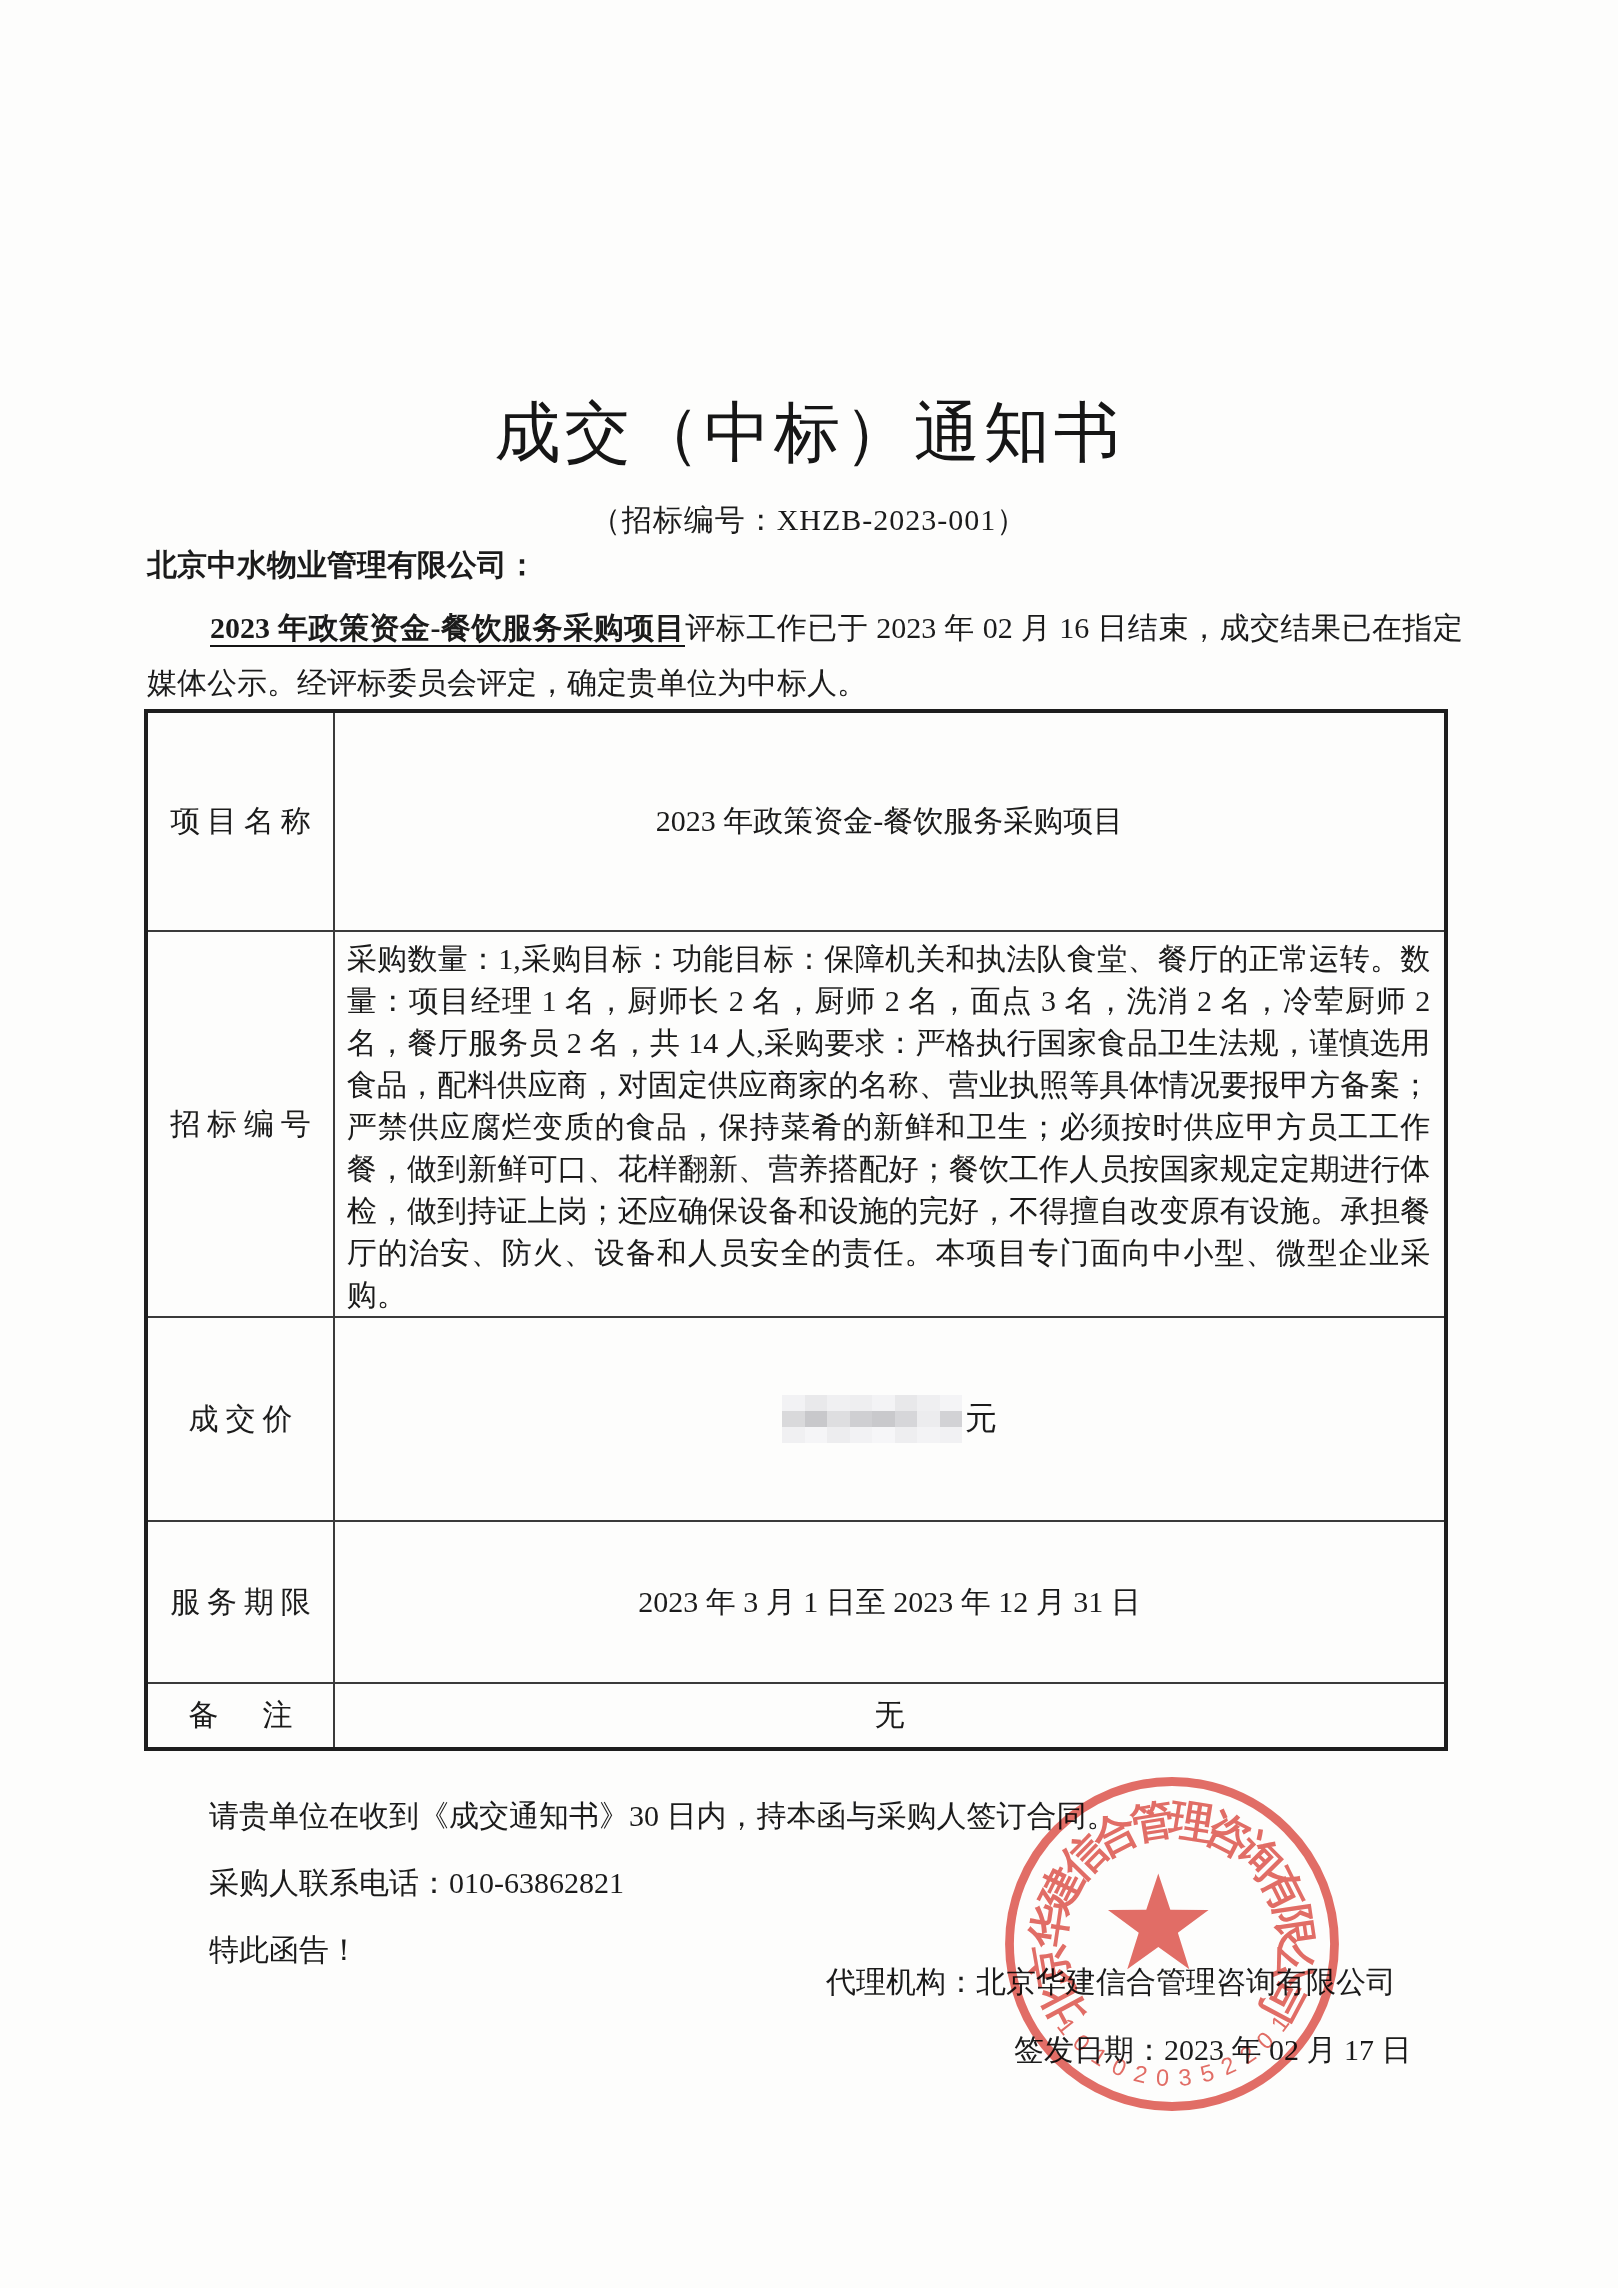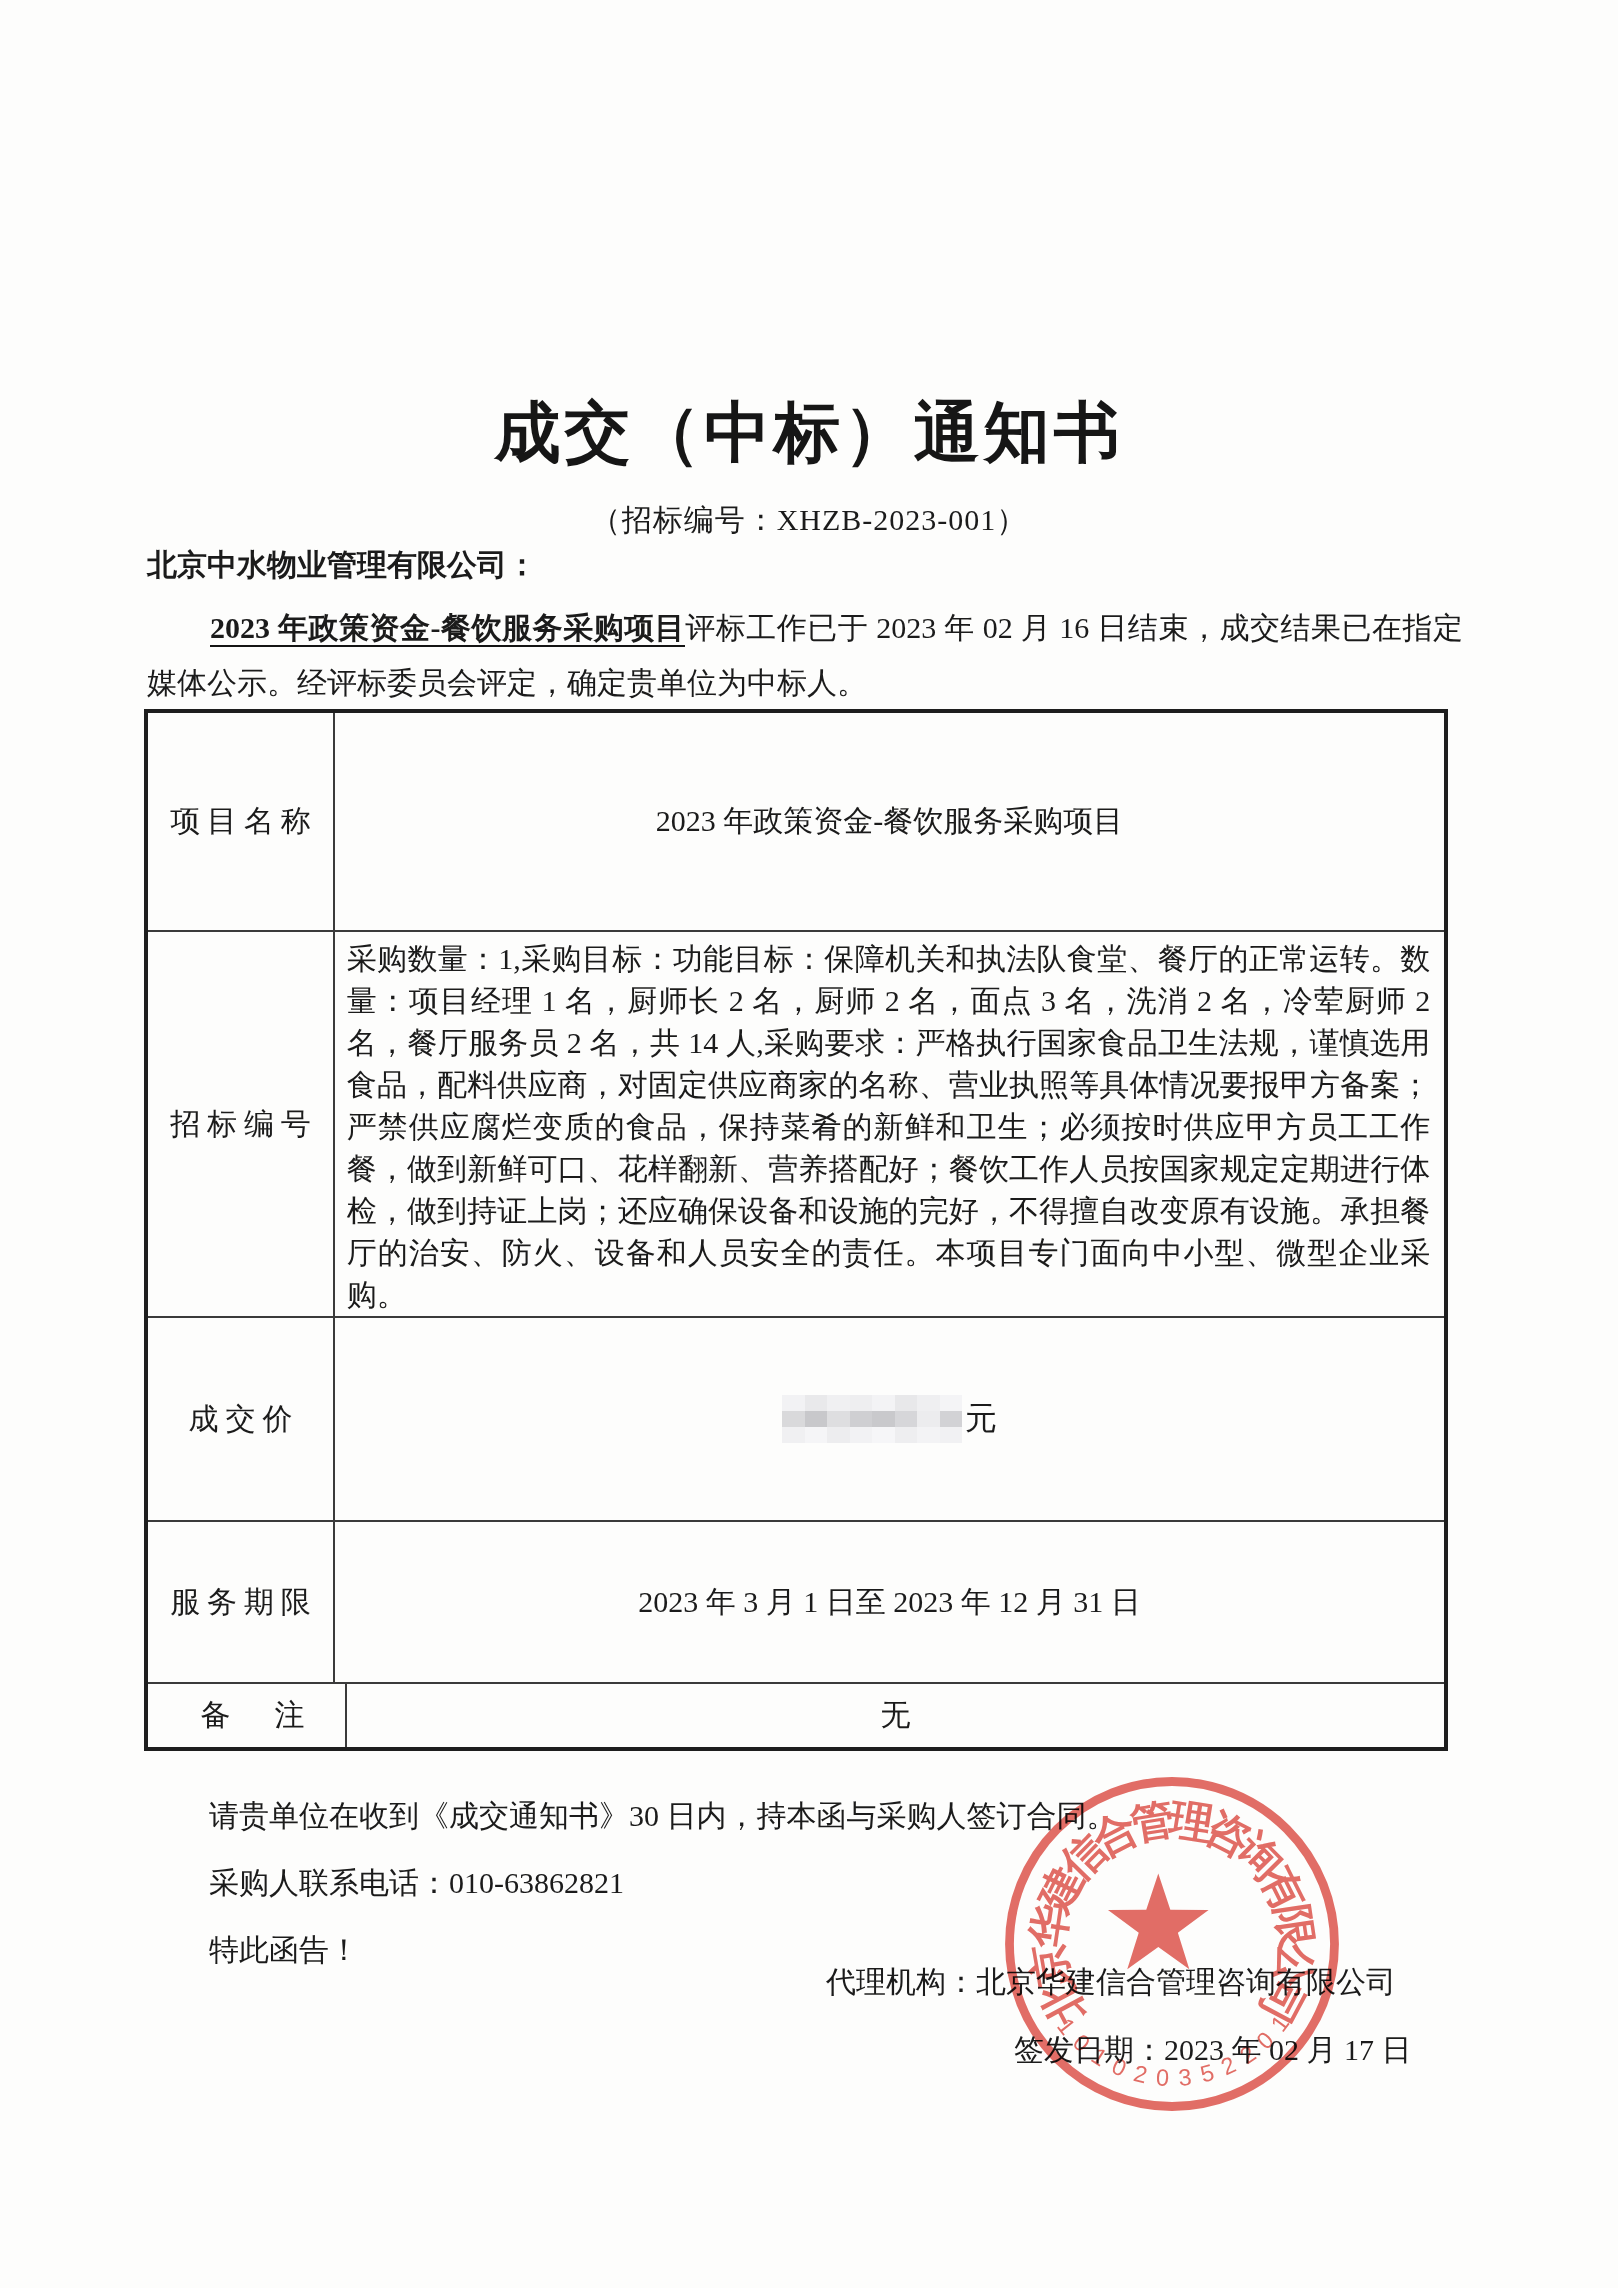--- a/index.html
+++ b/index.html
@@ -2,42 +2,42 @@
 <html style="--stamp-c: #dd4e45;"><head>
 <meta charset="utf-8">
 <style>
   html,body{margin:0;padding:0;background:#ffffff;}
   .page{
     position:relative;width:1618px;height:2289px;background:#fdfdfc;
     font-family:"Liberation Serif","DejaVu Serif",serif;color:#1b1b1b;overflow:hidden;
   }
   .title{
     position:absolute;top:388px;left:0;width:100%;margin:0;
-    text-align:center;font-size:66px;font-weight:bold;letter-spacing:3.9px;color:#161616;
+    text-align:center;font-size:66px;font-weight:normal;letter-spacing:3.9px;color:#161616;
   }
   .subtitle{
     position:absolute;top:500px;left:0;width:100%;
     text-align:center;font-size:30px;letter-spacing:1px;
   }
   .addressee{
     position:absolute;top:545px;left:147px;font-size:30px;font-weight:bold;
   }
   .intro{
     position:absolute;top:600px;left:147px;width:1316px;margin:0;
     font-size:30px;line-height:55px;text-align:justify;text-indent:63px;
   }
   .intro .u{font-weight:bold;border-bottom:2.9px solid #141414;padding-bottom:1px;}
   
   .award-table{
     position:absolute;left:144px;top:709px;width:1304px;height:1042px;
     border:4.9px solid #1e1e1e;box-sizing:border-box;
     display:flex;flex-direction:column;
   }
   .trow{display:flex;border-bottom:2px solid #3b3b3b;box-sizing:border-box;min-height:0;}
-  .trow:last-child{border-bottom:none;flex:1;padding-left:12px;}
+  .trow:last-child{border-bottom:none;flex:1;}
   .tlabel{
     flex:0 0 187px;width:187px;border-right:2px solid #3b3b3b;box-sizing:border-box;
     display:flex;align-items:center;justify-content:center;
     font-size:30px;letter-spacing:6.9px;text-indent:6.9px;
   }
   .tval{flex:1;font-size:30px;box-sizing:border-box;min-width:0;}
   .vcenter{display:flex;align-items:center;justify-content:center;text-align:center;}
   .scope{
     padding:5.9px 13.7px 0 11.8px;line-height:42px;font-size:30px;
     text-align:justify;overflow:hidden;

